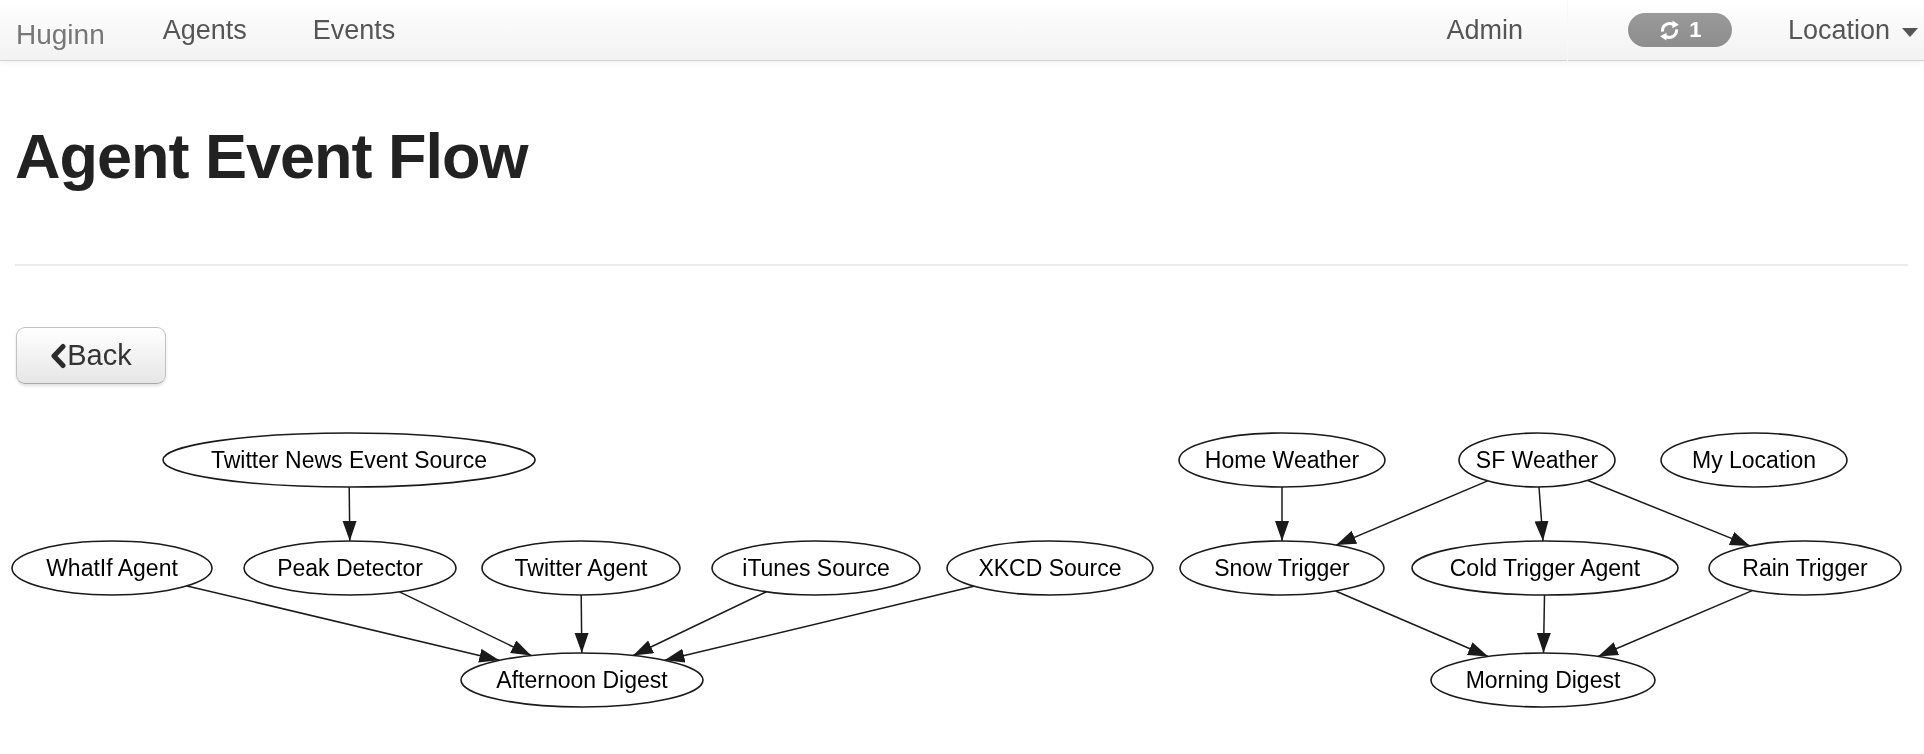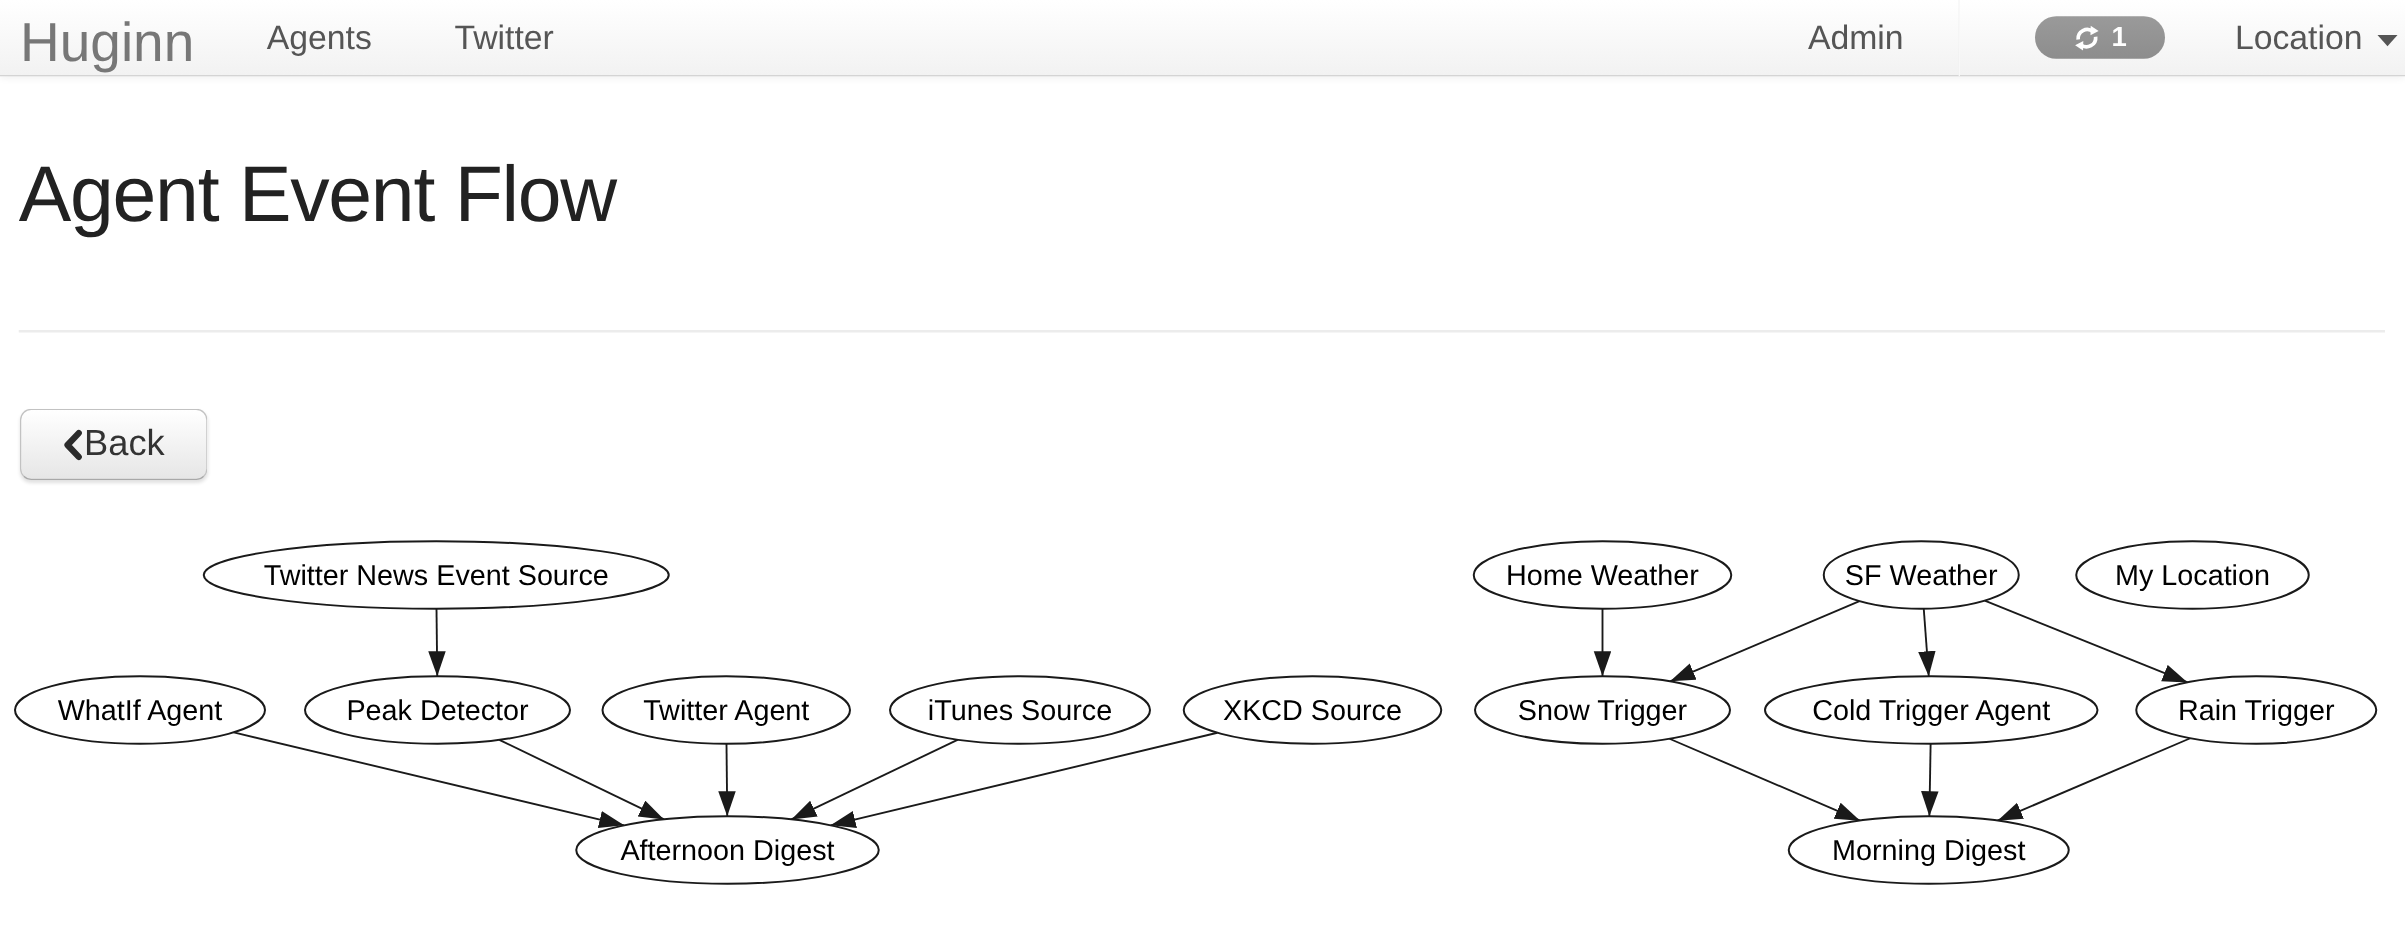--- a/index.html
+++ b/index.html
@@ -8,42 +8,42 @@
   .page { position:relative; width:1924px; height:754px; }
 
   
   .navbar {
     position:absolute; top:0; left:0; width:100%; height:61px;
     background:linear-gradient(#ffffff, #f2f2f2);
     border-bottom:1px solid #d4d4d4;
     box-shadow:0 2px 6px rgba(0,0,0,.06);
     display:flex; align-items:center;
   }
-  .brand { margin-left:16px; font-size:44px; color:#777; cursor:pointer;margin-top:10px; }
+  .brand { margin-left:16px; font-size:28px; color:#777; cursor:pointer;margin-top:10px; }
   .nav-links { display:flex; margin-left:58px; gap:66px; }
   .nav-link { font-size:27px; color:#555; cursor:pointer; }
   .nav-right { margin-left:auto; display:flex; align-items:center; padding-right:6px; }
   .nav-divider { width:1px; height:61px; background:#e5e5e5;
     border-left:1px solid #f8f8f8; margin:0 0 0 44px; }
   .badge-pill {
     margin-left:60px; height:34px; min-width:104px; padding:0 16px;
     background:linear-gradient(#9a9a9a,#8d8d8d);
     border-radius:17px; display:flex; align-items:center; justify-content:center;
     gap:8px; cursor:pointer;
   }
   .badge-count { color:#fff; font-size:22px; font-weight:bold; }
   .account { display:flex; align-items:center; margin-left:56px; cursor:pointer; }
   .caret-down { width:0; height:0; border-left:8px solid transparent;
     border-right:8px solid transparent; border-top:9px solid #555;
     margin-left:12px; margin-top:4px; }
 
   
   .page-title {
     position:absolute; left:15px; top:120px;
-    font-size:63px; font-weight:400; color:#222; letter-spacing:-1px;
+    font-size:63px; font-weight:700; color:#222; letter-spacing:-1px;
   }
   .title-rule {
     position:absolute; left:15px; right:16px; top:264px;
     border-top:2px solid #ececec;
   }
   .back-btn {
     position:absolute; left:16px; top:327px; width:150px; height:57px;
     background:linear-gradient(#ffffff,#e6e6e6);
     border:1px solid #c2c2c2; border-bottom-color:#a8a8a8;
     border-radius:9px;
@@ -61,21 +61,21 @@
 </style>
 </head>
 <body>
 
 <div class="page">
 
   <div class="navbar">
     <div class="brand">Huginn</div>
     <div class="nav-links">
       <div class="nav-link">Agents</div>
-      <div class="nav-link">Twitter</div>
+      <div class="nav-link">Events</div>
     </div>
     <div class="nav-right">
       <div class="nav-link">Admin</div>
       <div class="nav-divider"></div>
       <div class="badge-pill">
         <span style="display:flex;">
           <svg width="23" height="23" viewBox="0 0 24 24">
             <path d="M4.7 13.2 A 7.6 7.6 0 0 1 17.2 6.6" fill="none" stroke="#ffffff" stroke-width="3.1"></path>
             <polygon points="15.2,1.6 21.8,6.1 15.0,9.6" fill="#ffffff"></polygon>
             <path d="M19.3 10.8 A 7.6 7.6 0 0 1 6.8 17.4" fill="none" stroke="#ffffff" stroke-width="3.1"></path>

